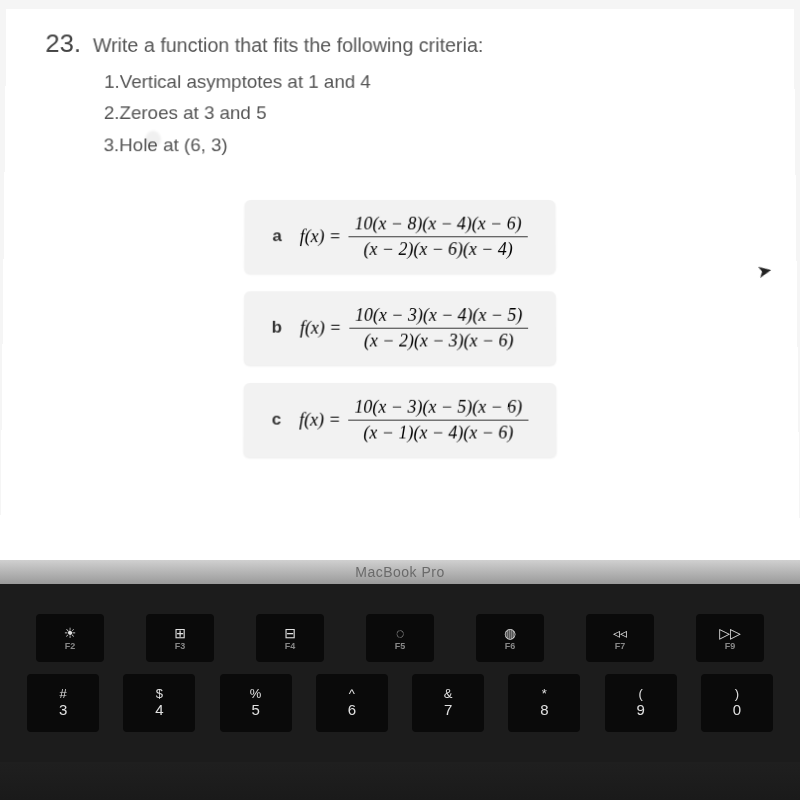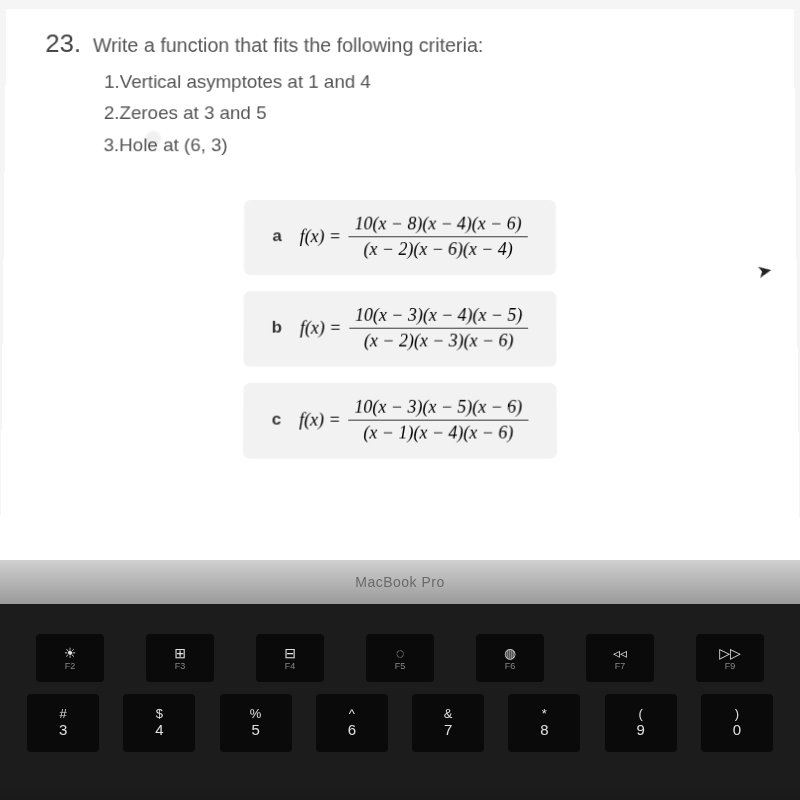--- a/index.html
+++ b/index.html
@@ -109,21 +109,21 @@
     .laptop-body {
       position: absolute;
       bottom: 0;
       left: 0;
       right: 0;
       height: 240px;
       background: linear-gradient(180deg, #c8c9ca 0%, #8a8b8c 15%, #2a2a2a 50%, #1a1a1a 100%);
     }
     
     .hinge-bar {
-      height: 44px;
+      height: 24px;
       background: linear-gradient(180deg, #d0d0d0, #9a9a9a);
       display: flex;
       align-items: center;
       justify-content: center;
       color: #6a6a6a;
       font-size: 14px;
       letter-spacing: 0.5px;
     }
     
     .keyboard {
@@ -166,20 +166,21 @@
     
     .key-bottom {
       font-size: 15px;
       line-height: 1.3;
     }
     
     .fn-label {
       font-size: 9px;
       color: #888;
       margin-top: 0;
+      font-weight: bold;
     }
     
     .fn-icon {
       font-size: 14px;
     }
     
     .cursor {
       position: absolute;
       top: 260px;
       right: 28px;

